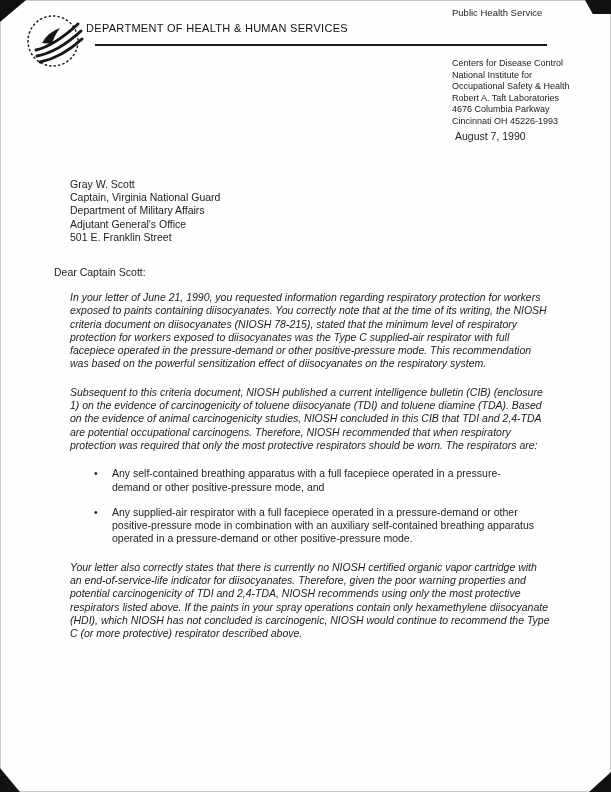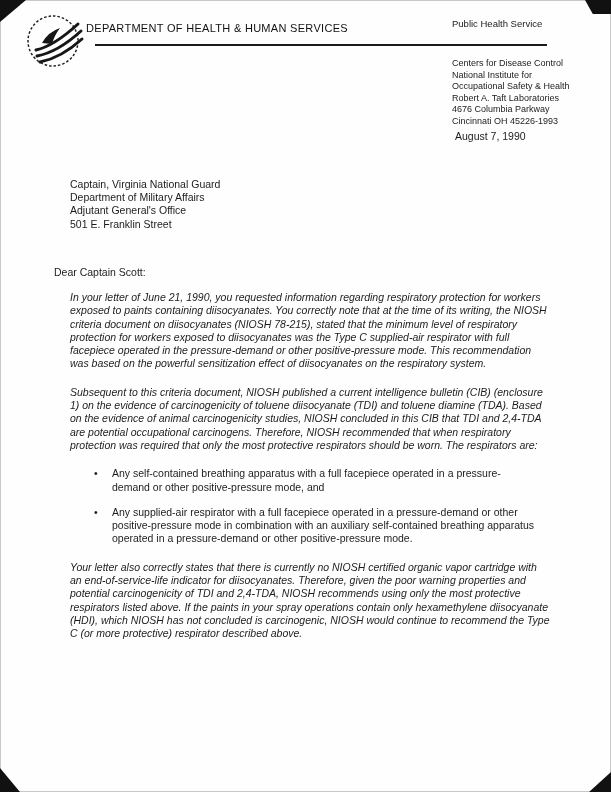--- a/index.html
+++ b/index.html
@@ -18,21 +18,21 @@
   .art-tr{right:0;top:0;width:26px;height:14px;clip-path:polygon(0 0,100% 0,100% 100%,30% 100%);}
   .art-bl{left:0;bottom:0;width:20px;height:24px;clip-path:polygon(0 0,0 100%,100% 100%);}
   .art-br{right:0;bottom:0;width:22px;height:20px;clip-path:polygon(100% 0,100% 100%,0 100%);}
 
   
   .logo{position:absolute;left:26px;top:12px;width:60px;height:58px;}
   .dept{
     position:absolute;left:86px;top:22px;
     font-size:11px;font-weight:normal;letter-spacing:.3px;color:#111;
   }
-  .phs{position:absolute;left:452px;top:18px;font-size:9.5px;color:#222;}
+  .phs{position:absolute;left:452px;top:7px;font-size:9.5px;color:#222;}
   .rule{
     position:absolute;left:95px;top:44px;width:452px;height:0;
     border-top:2px solid #1a1a1a;
   }
   .agency{
     position:absolute;left:452px;top:58px;
     font-size:9px;line-height:11.6px;color:#222;
   }
   .date{position:absolute;left:455px;top:130px;font-size:10.5px;}
 
@@ -83,20 +83,21 @@
     <div>National Institute for</div>
     <div>Occupational Safety &amp; Health</div>
     <div>Robert A. Taft Laboratories</div>
     <div>4676 Columbia Parkway</div>
     <div>Cincinnati OH 45226-1993</div>
   </div>
 
   <div class="date">August 7, 1990</div>
 
   <div class="recipient">
+    <div>Gray W. Scott</div>
     <div>Captain, Virginia National Guard</div>
     <div>Department of Military Affairs</div>
     <div>Adjutant General's Office</div>
     <div>501 E. Franklin Street</div>
   </div>
 
   <div class="salutation">Dear Captain Scott:</div>
 
   <div class="body-block">
     <p>In your letter of June 21, 1990, you requested information regarding respiratory protection for workers exposed to paints containing diisocyanates. You correctly note that at the time of its writing, the NIOSH criteria document on diisocyanates (NIOSH 78-215), stated that the minimum level of respiratory protection for workers exposed to diisocyanates was the Type C supplied-air respirator with full facepiece operated in the pressure-demand or other positive-pressure mode. This recommendation was based on the powerful sensitization effect of diisocyanates on the respiratory system.</p>

